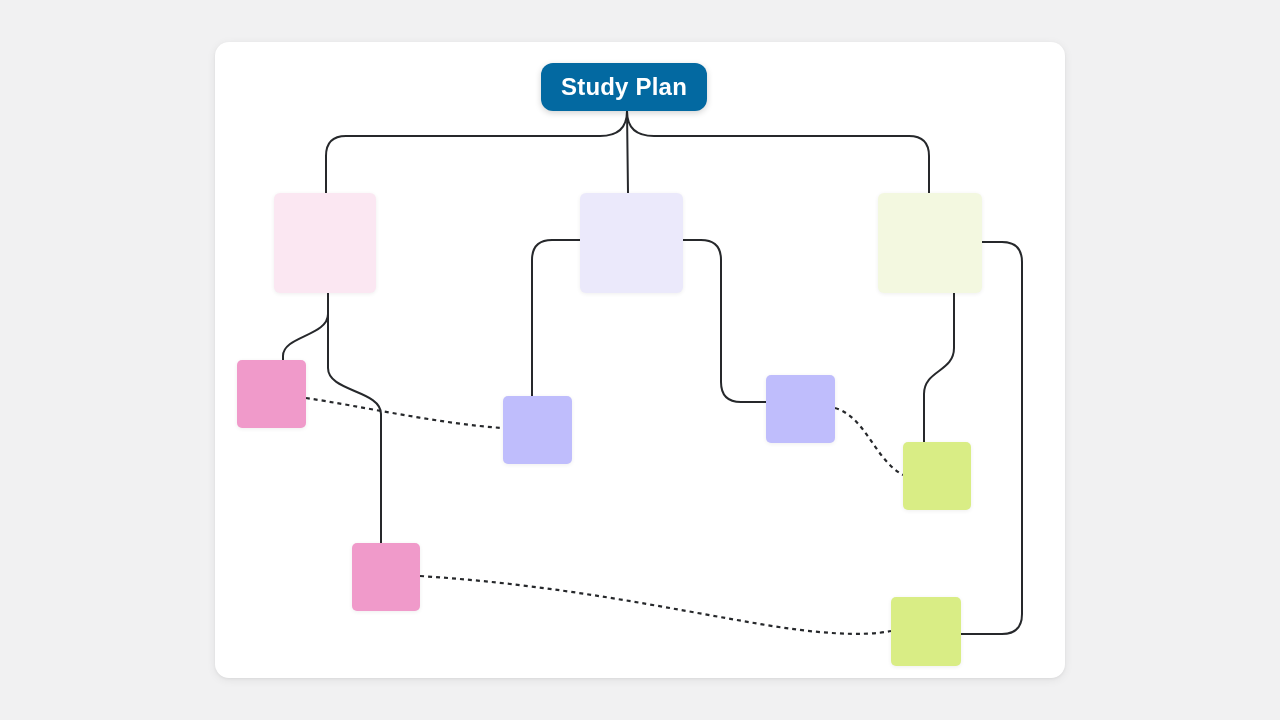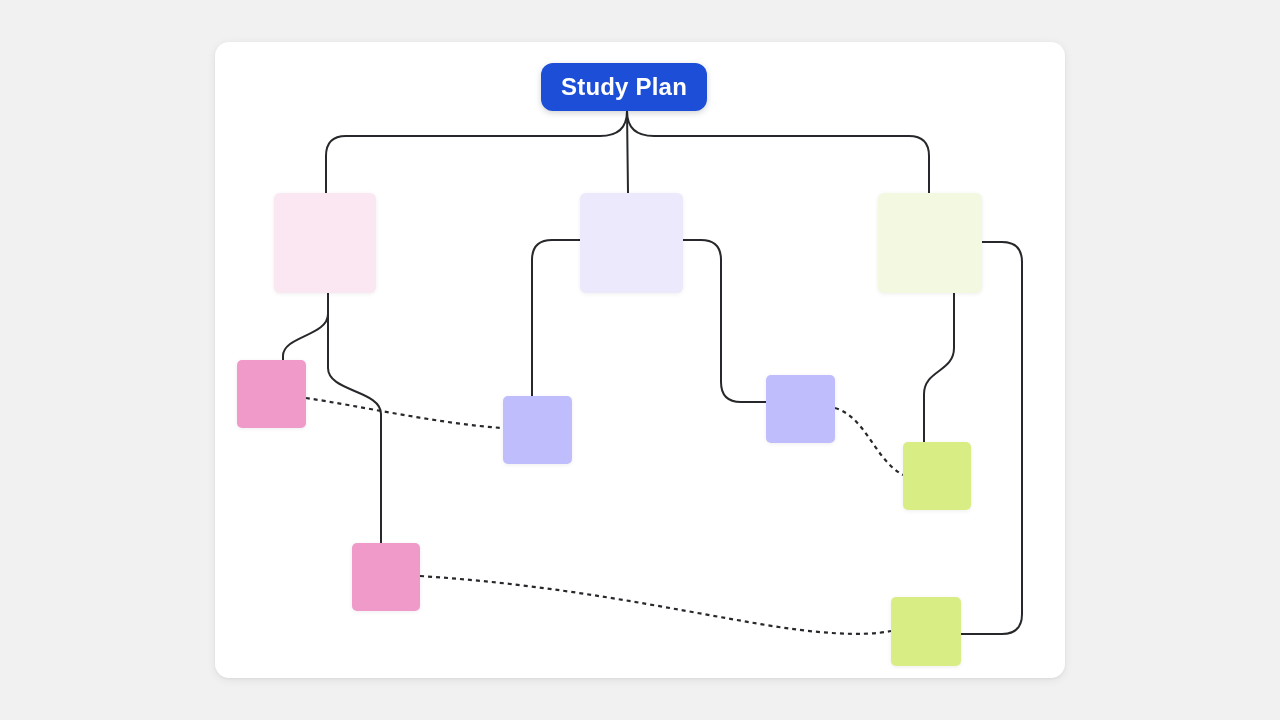--- a/index.html
+++ b/index.html
@@ -80,21 +80,21 @@
     <path d="M 328 293 L 328 368 C 328 392 381 390 381 414 L 381 543" stroke-width="2" stroke-linecap="round" stroke="#26282b"></path>
     <path d="M 580 240 L 552 240 Q 532 240 532 260 L 532 396" stroke-width="2" stroke-linecap="round" stroke="#26282b"></path>
     <path d="M 683 240 L 701 240 Q 721 240 721 260 L 721 382 Q 721 402 741 402 L 766 402" stroke-width="2" stroke-linecap="round" stroke="#26282b"></path>
     <path d="M 954 293 L 954 348 C 954 372 924 370 924 394 L 924 442" stroke-width="2" stroke-linecap="round" stroke="#26282b"></path>
     <path d="M 982 242 L 1002 242 Q 1022 242 1022 262 L 1022 614 Q 1022 634 1002 634 L 961 634" stroke-width="2" stroke-linecap="round" stroke="#26282b"></path>
     <path d="M 306 398 C 360 406 440 424 503 428" stroke-width="2.2" stroke="#26282b" stroke-dasharray="4 4"></path>
     <path d="M 835 408 C 866 417 874 459 903 475" stroke-width="2.2" stroke="#26282b" stroke-dasharray="4 4"></path>
     <path d="M 420 576 C 560 585 660 607 760 624 C 812 633 862 637 891 631" stroke-width="2.2" stroke="#26282b" stroke-dasharray="4 4"></path>
   </svg>
 
-  <div class="root-node" id="study-plan" style="background: #1d4ed8; color: rgb(255, 255, 255);">
+  <div class="root-node" id="study-plan" style="background: #0369a1; color: rgb(255, 255, 255);">
     <span>Study Plan</span>
   </div>
 
   <div class="node topic" id="topic-pink" style="background: rgb(251, 231, 242);"></div>
   <div class="node topic" id="topic-lavender" style="background: rgb(235, 233, 251);"></div>
   <div class="node topic" id="topic-green" style="background: rgb(243, 248, 224);"></div>
   <div class="node sub" id="sub-pink-1" style="background: rgb(240, 154, 202);"></div>
   <div class="node sub" id="sub-purple-1" style="background: rgb(191, 189, 252);"></div>
   <div class="node sub" id="sub-purple-2" style="background: rgb(191, 189, 252);"></div>
   <div class="node sub" id="sub-green-1" style="background: rgb(217, 237, 133);"></div>

